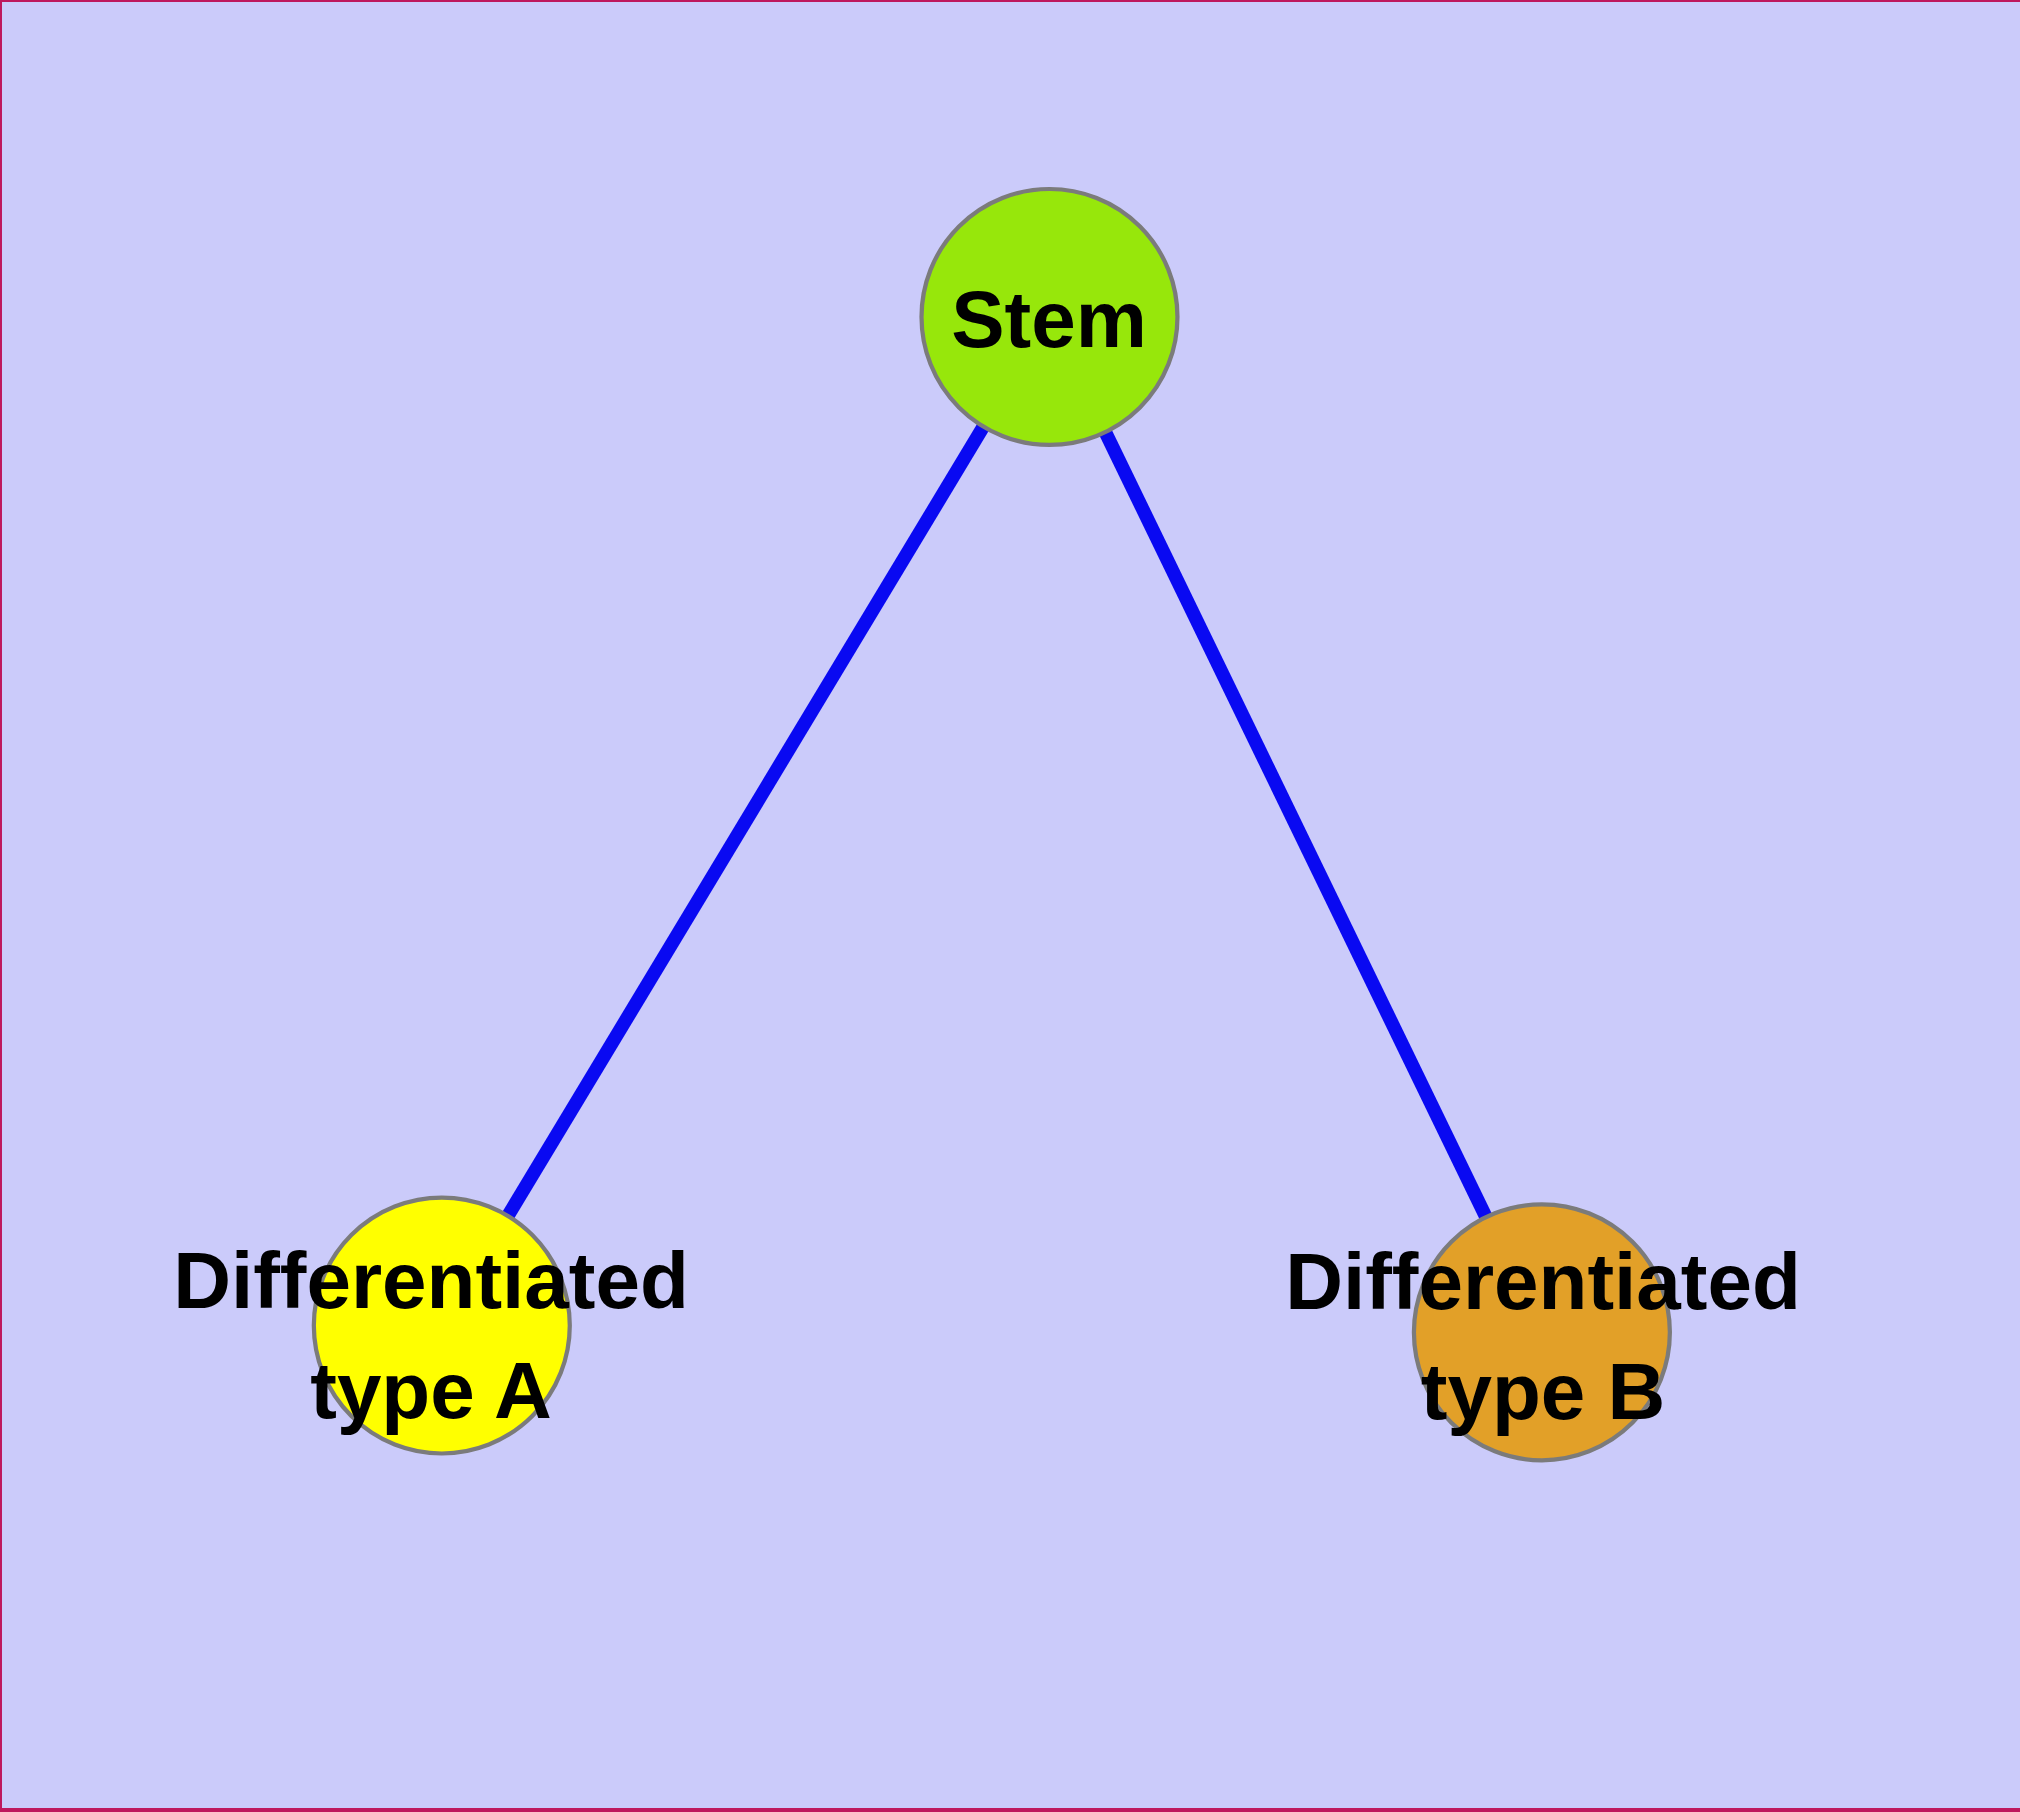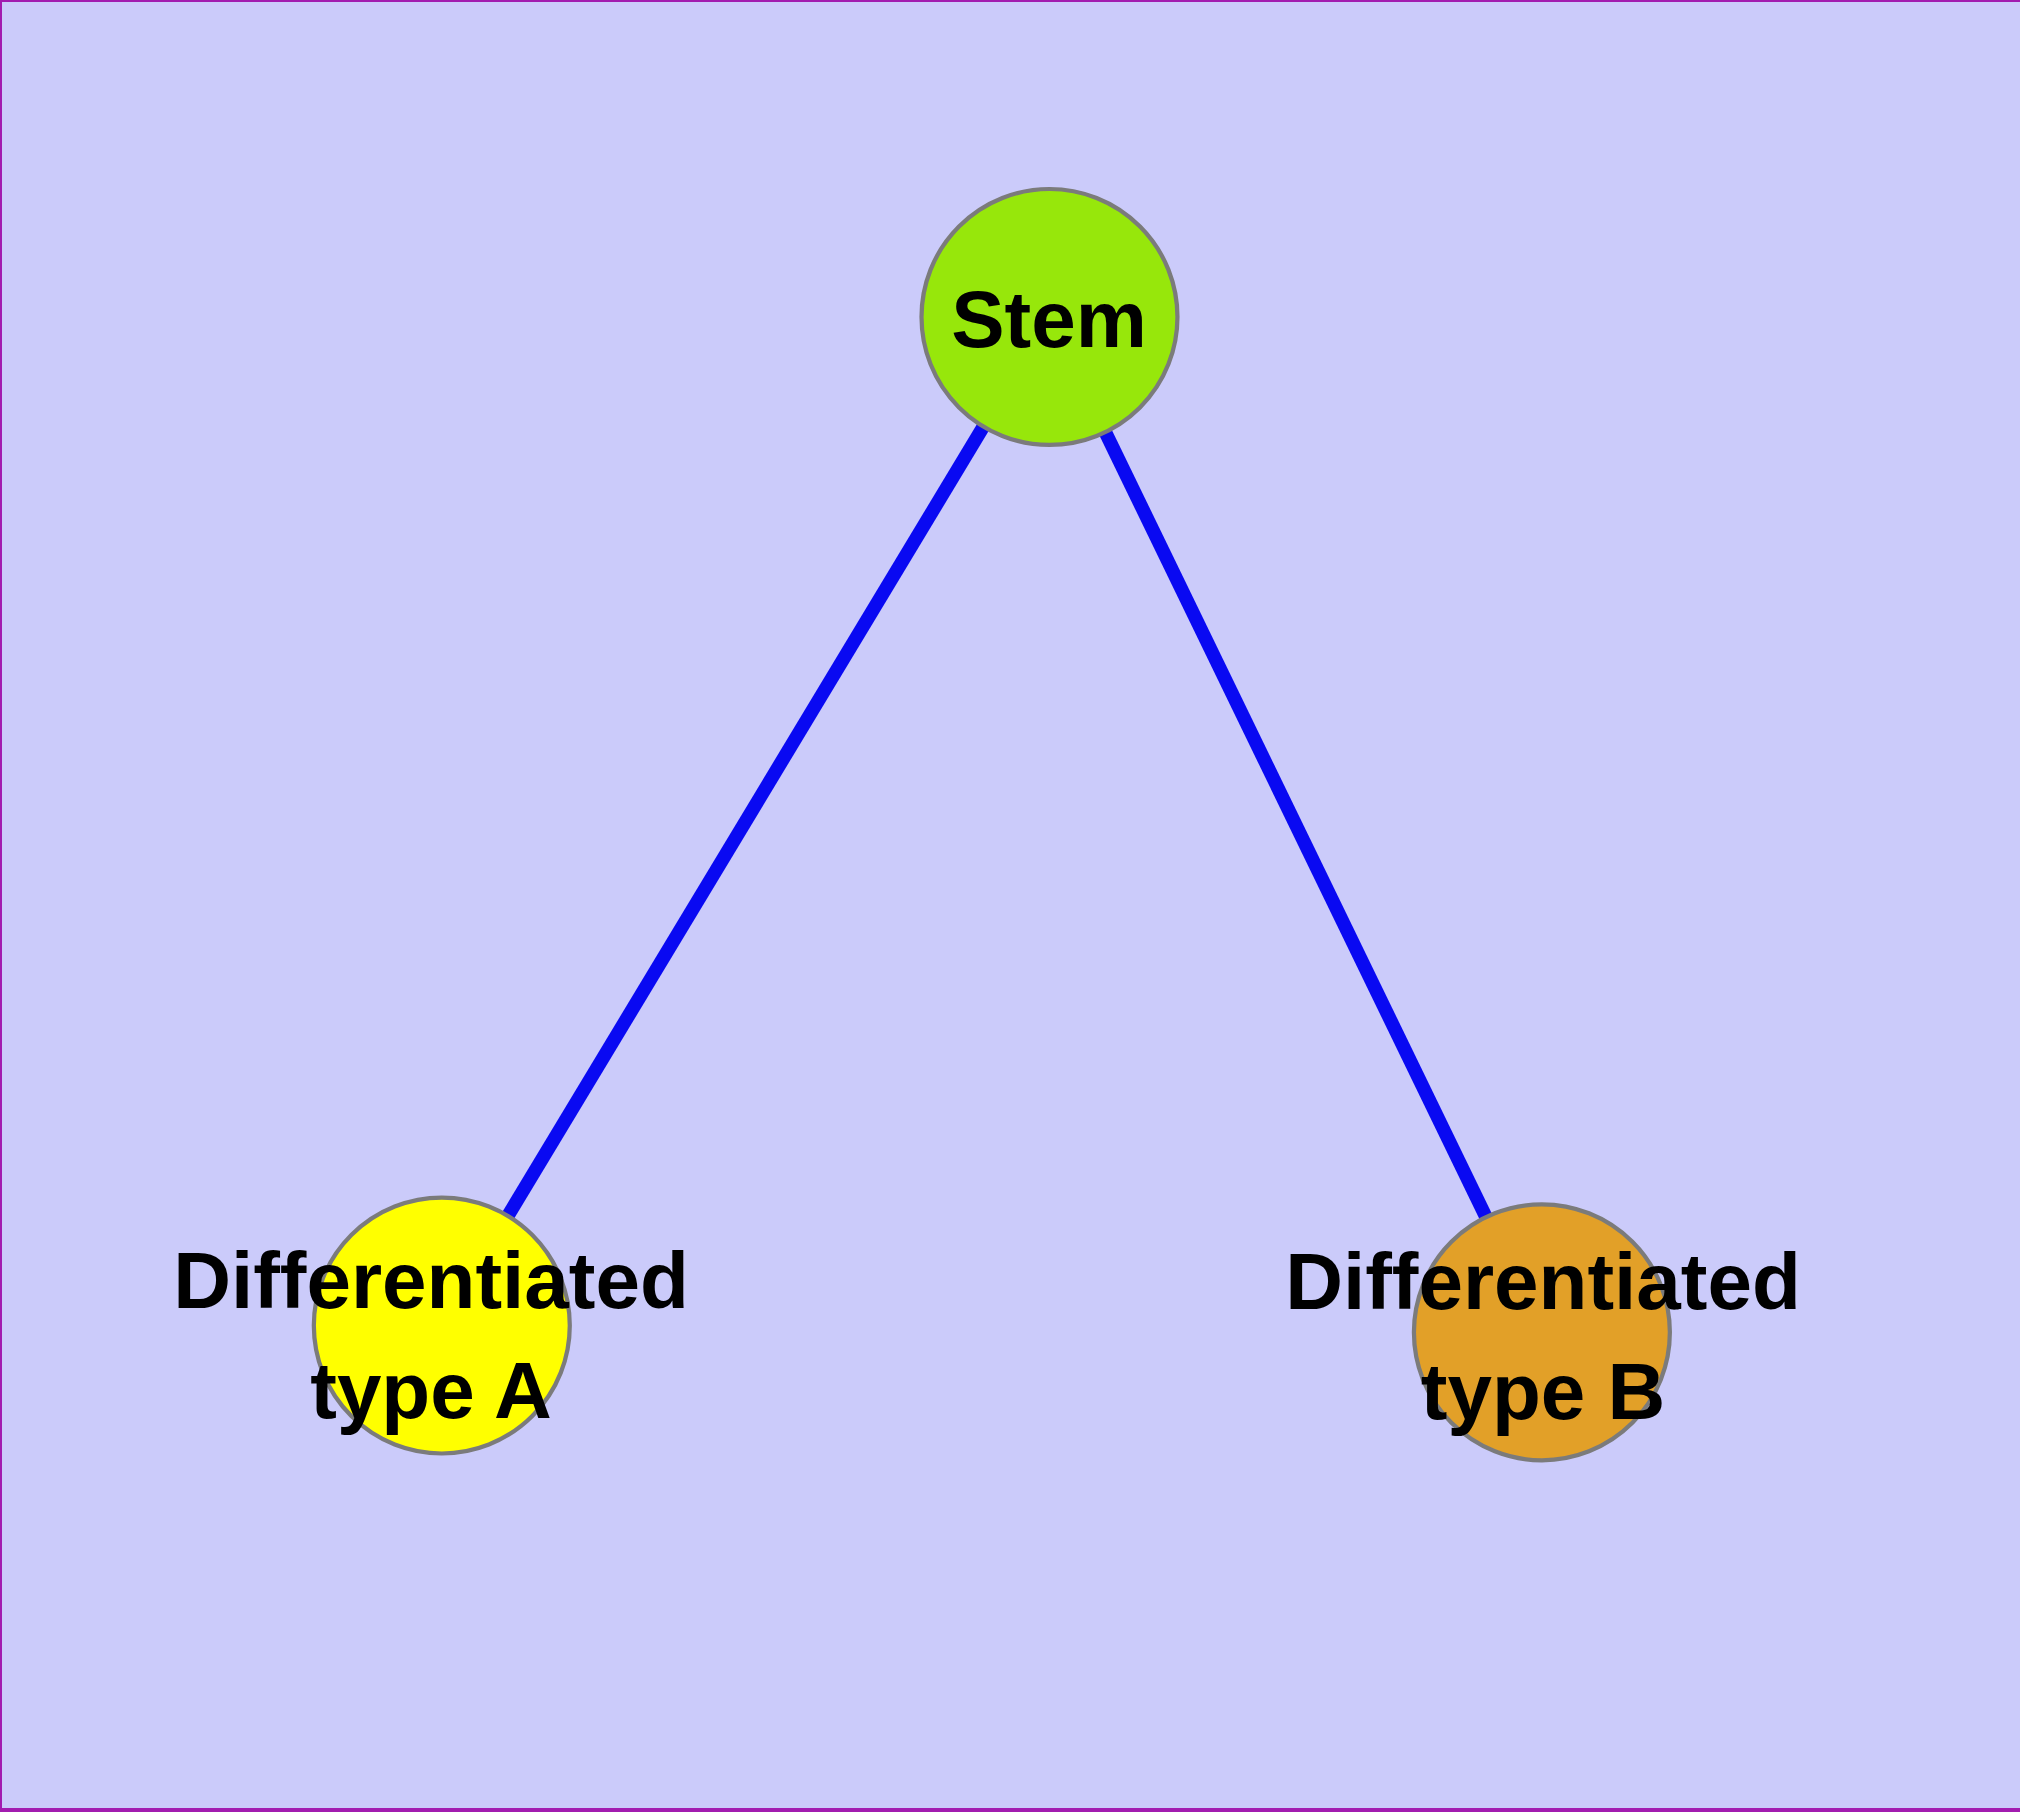--- a/index.html
+++ b/index.html
@@ -4,21 +4,21 @@
 <style>
   html, body {
     margin: 0;
     padding: 0;
     background: #ffffff;
   }
   .canvas {
     position: relative;
     width: 2021px;
     height: 1812px;
-    background: #a21caf;
+    background: #be185d;
     overflow: hidden;
     font-family: "Liberation Sans", sans-serif;
   }
   
   .plot-bg {
     position: absolute;
     left: 1.7px;
     top: 1.7px;
     right: 0px;
     bottom: 4.2px;

